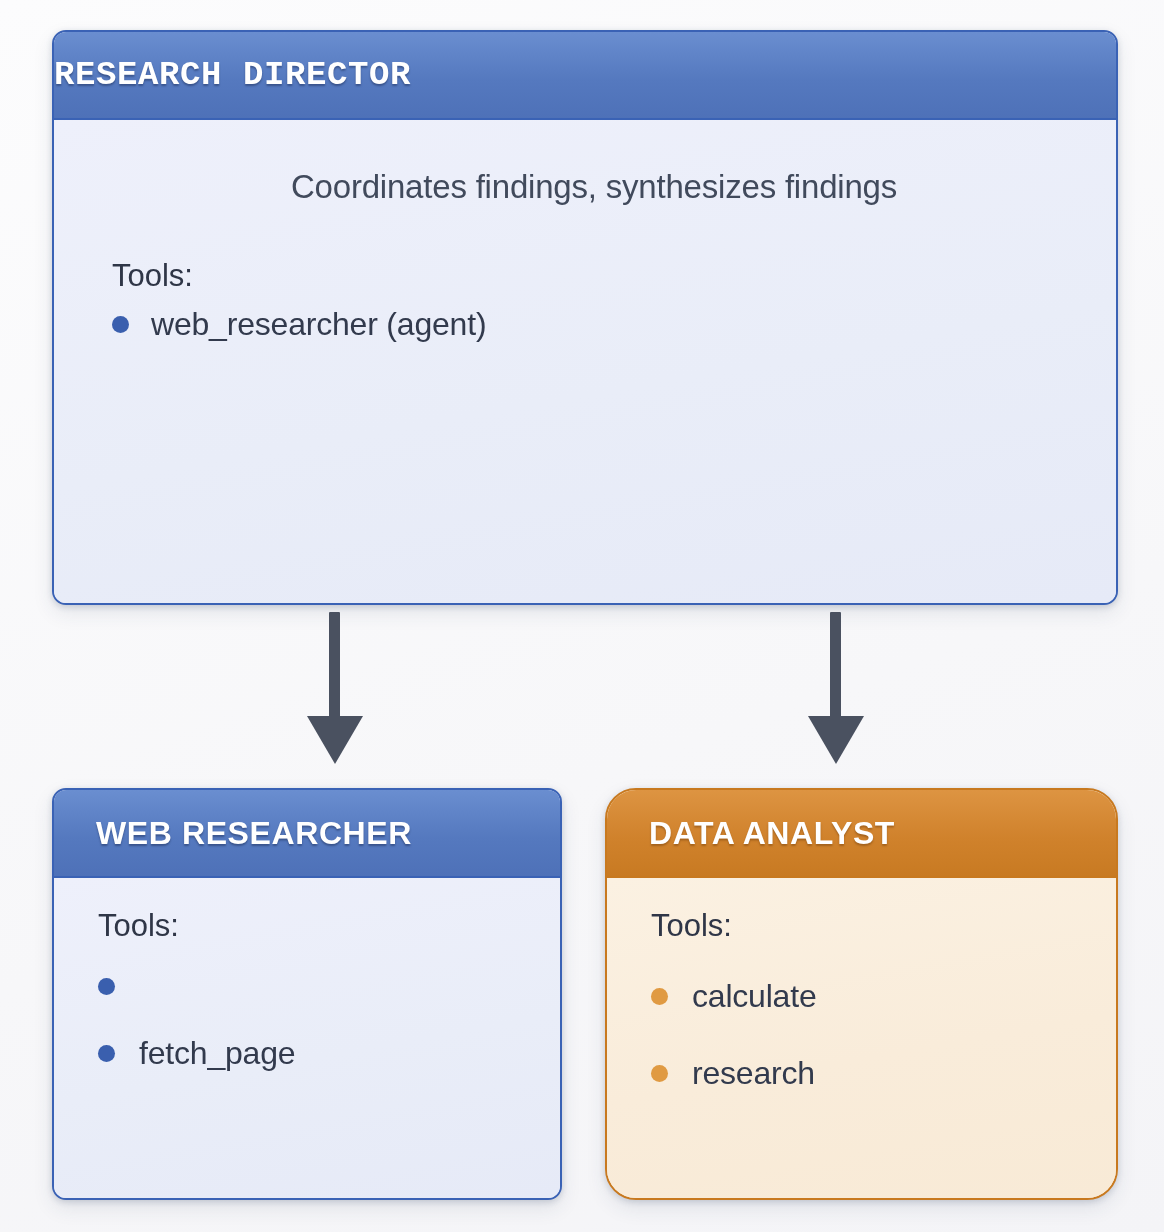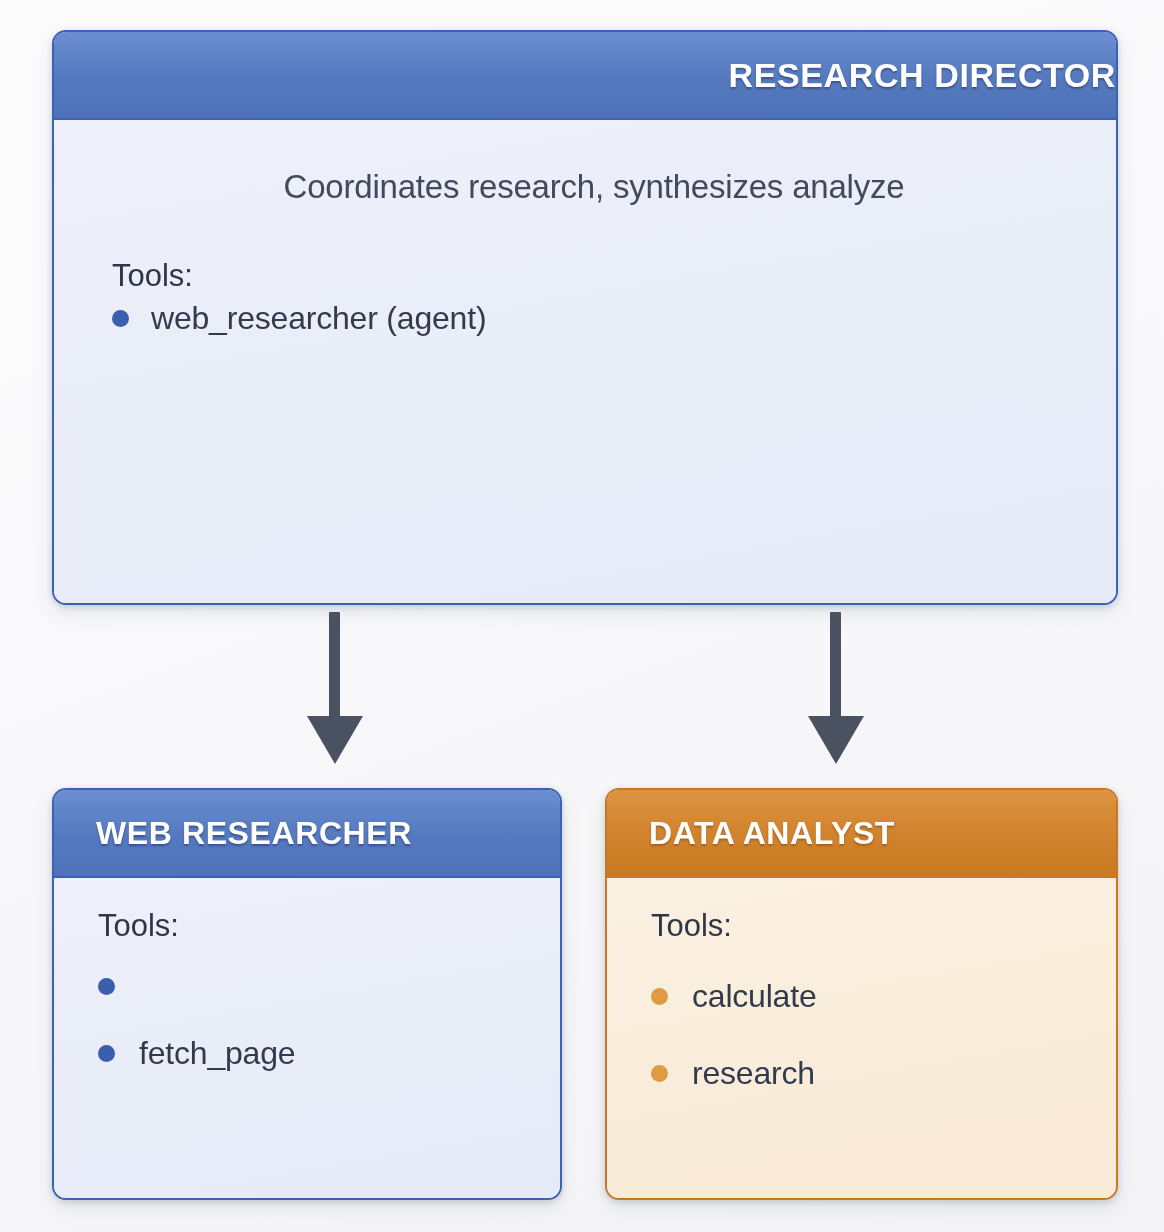--- a/index.html
+++ b/index.html
@@ -25,20 +25,21 @@
     border-radius: 14px;
     overflow: hidden;
     border: 2px solid #3a62b5;
     box-shadow: 0 2px 6px rgba(40,55,90,0.18),
                 0 8px 20px rgba(40,55,90,0.10);
     background: #eceffa;
   }
   .card.orange {
     border-color: #c8791f;
     background: #fbeedc;
+    border-radius: 31px;
   }
 
   .card-header {
     height: 88px;
     display: flex;
     align-items: center;
     background: linear-gradient(180deg, #6a8ed0 0%, #5579bf 55%, #4e71b8 100%);
     border-bottom: 2px solid #3a62b5;
   }
   .card.orange > .card-header {
@@ -67,39 +68,39 @@
     background: linear-gradient(170deg, #fbf1e2 0%, #f9ecda 55%, #f8ead6 100%);
   }
 
   
   #director-card {
     left: 52px;
     top: 30px;
     width: 1066px;
     height: 575px;
   }
-  #director-card .card-header { justify-content: flex-end; }
+  #director-card .card-header { justify-content: flex-start; font-family: Liberation Mono, monospace; }
 
   .subtitle {
     color: #414a5c;
     font-size: 33px;
     font-weight: normal;
     text-align: center;
     padding: 22px 0 0 0;
     letter-spacing: -0.2px;
   }
 
   .tools-label {
     color: #2f3647;
     font-size: 31px;
     font-weight: normal;
     margin-top: 52px;
   }
 
-  .tool-list { list-style: none; margin-top: 6px; }
+  .tool-list { list-style: none; margin-top: 12px; }
 
   .tool-item {
     display: flex;
     align-items: center;
     color: #323a4d;
     font-size: 32px;
     margin-bottom: 26px;
     letter-spacing: -0.2px;
   }
   .bullet {
@@ -139,21 +140,21 @@
 </head>
 <body>
 
 <div class="canvas">
 
   <div class="card" id="director-card">
     <div class="card-header">
       <span class="card-title">RESEARCH DIRECTOR</span>
     </div>
     <div class="card-body">
-      <div class="subtitle">Coordinates research, synthesizes analyze</div>
+      <div class="subtitle">Coordinates findings, synthesizes findings</div>
       <div class="tools-label">Tools:</div>
       <ul class="tool-list">
         <li class="tool-item">
           <span class="bullet"></span>
           <span>web_researcher (agent)</span>
         </li>
       </ul>
     </div>
   </div>
 

